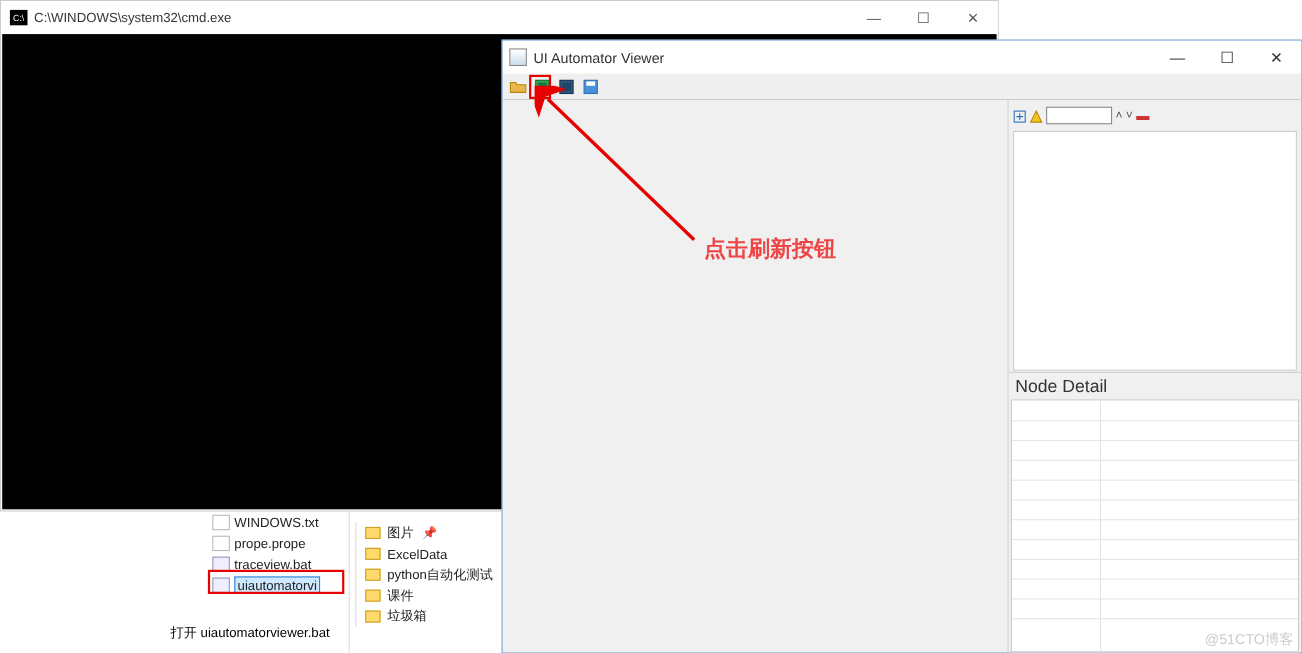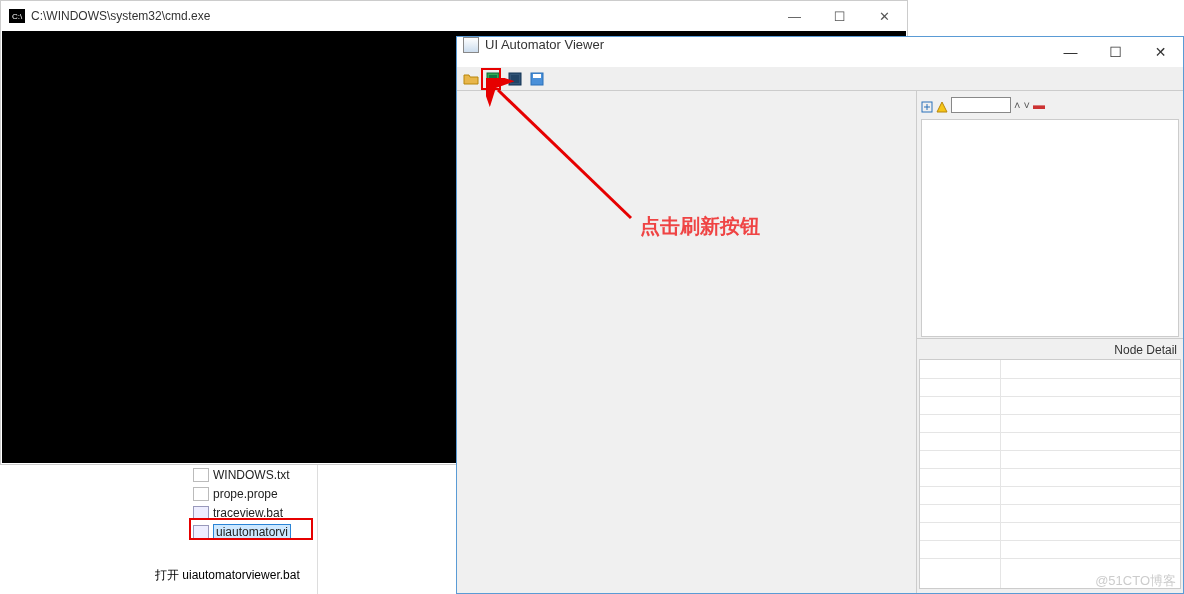--- a/index.html
+++ b/index.html
@@ -21,41 +21,41 @@
 .file-strip .highlighted { background: #cde8ff; border: 1px solid #2a84d6; padding: 0 2px; }
 .file-strip .red-box { position: absolute; border: 2px solid #e60000; }
 .file-strip .open-text { position: absolute; left: 20px; top: 102px; font-size: 12px; }
 .file-strip .right-col { position: absolute; left: 188px; top: 10px; border-left:1px solid #ddd; padding-left:8px;}
 .file-strip .right-col .row .folder { width: 14px; height: 11px; background: #ffd96b; border: 1px solid #c9a227; margin-right: 6px; }
 .file-strip .pin { color:#888; font-size:11px; margin-left:8px;}
 .vline { position:absolute; left:317px; top:465px; width:1px; height:130px; background:#ddd; z-index:0;}
 
 
 .uia-window { position: absolute; left: 456px; top: 36px; width: 728px; height: 558px; border: 1px solid #5a9bd5; background: #f0f0f0; z-index: 3; }
-.uia-title { height: 30px; background: #fff; display: flex; padding: 0 6px; font-size: 13px; color: #333; }
+.uia-title { height: 30px; background: #fff; display: flex; align-items: center; padding: 0 6px; font-size: 13px; color: #333; }
 .uia-title .app-icon { width: 16px; height: 16px; border: 1px solid #888; background: linear-gradient(#fff,#cde); margin-right: 6px; position:relative;}
 .uia-controls { position: absolute; right: 0; top: 0; height: 30px; display: flex; }
 .uia-controls .btn { width: 45px; height: 30px; display: flex; align-items: center; justify-content: center; font-size: 14px; color: #333; }
 
 .uia-toolbar { height: 24px; background: #efefef; border-bottom: 1px solid #ccc; display: flex; align-items: center; padding: 0 4px; gap: 2px; }
 .uia-toolbar .tbtn { width: 20px; height: 20px; display: flex; align-items: center; justify-content: center; }
 .tbtn svg { width: 16px; height: 16px; }
 .tb-highlight { position: absolute; border: 2px solid #e60000; }
 
 .uia-body { position: absolute; left: 0; top: 54px; right: 0; bottom: 0; display: flex; }
 .uia-left { flex: 1; background: #f0f0f0; border-right: 1px solid #ccc; }
 .uia-right { width: 266px; display: flex; flex-direction: column; }
 .tree-panel { height: 248px; border-bottom: 1px solid #ccc; background: #f0f0f0; padding: 4px; }
 .tree-header { display: flex; align-items: center; gap: 3px; height: 20px; }
 .tree-header .sq { width: 12px; height: 12px; }
 .tree-header input { width: 60px; height: 16px; border: 1px solid #888; font-size: 11px; }
 .tree-header .updn { font-size: 11px; color: #555; }
 .tree-white { margin-top: 4px; background: #fff; border: 1px solid #ccc; height: 218px; }
 .detail-panel { flex: 1; background: #f0f0f0; padding: 2px; }
-.detail-title { font-size: 12px; color: #333; padding: 2px 4px; background:#f0f0f0;text-align:right;}
+.detail-title { font-size: 16px; color: #333; padding: 2px 4px; background:#f0f0f0;}
 .detail-grid { background: #fff; border: 1px solid #ccc; height: calc(100% - 20px); position: relative; }
 .detail-grid .hline { position: absolute; left: 0; right: 0; height: 1px; background: #e5e5e5; }
 .detail-grid .vline2 { position: absolute; top: 0; bottom: 0; width: 1px; background: #e5e5e5; left: 80px; }
 
 
 .arrow-svg { position: absolute; z-index: 5; pointer-events: none; }
 .anno-text { position: absolute; z-index: 5; color: #ef4444; font-weight: bold; font-size: 20px; font-family: "Microsoft YaHei", sans-serif; }
 
 .watermark { position: absolute; right: 8px; bottom: 4px; font-size: 13px; color: #ccc; z-index: 10; }
 </style>
@@ -89,20 +89,43 @@
         <span class="fi" style="background:#eef;border:1px solid #99b"></span>
         <span>traceview.bat</span>
       </div>
     <div class="row">
         <span class="fi" style="background:#eef;border:1px solid #99b"></span>
         <span class="highlighted">uiautomatorvi</span>
       </div>
   </div>
   <div class="red-box" style="left:54px; top:53px; width:124px; height:22px;"></div>
   <div class="open-text">打开 uiautomatorviewer.bat</div>
+  <div class="right-col">
+    <div class="row">
+        <span class="folder"></span>
+        <span>图片</span>
+        <span class="pin">📌</span>
+      </div>
+    <div class="row">
+        <span class="folder"></span>
+        <span>ExcelData</span>
+      </div>
+    <div class="row">
+        <span class="folder"></span>
+        <span>python自动化测试</span>
+      </div>
+    <div class="row">
+        <span class="folder"></span>
+        <span>课件</span>
+      </div>
+    <div class="row">
+        <span class="folder"></span>
+        <span>垃圾箱</span>
+      </div>
+  </div>
 </div>
 <div class="vline"></div>
 
 <div class="uia-window">
   <div class="uia-title">
     <span class="app-icon"></span>
     <span>UI Automator Viewer</span>
   </div>
   <div class="uia-controls">
     <div class="btn">—</div>

